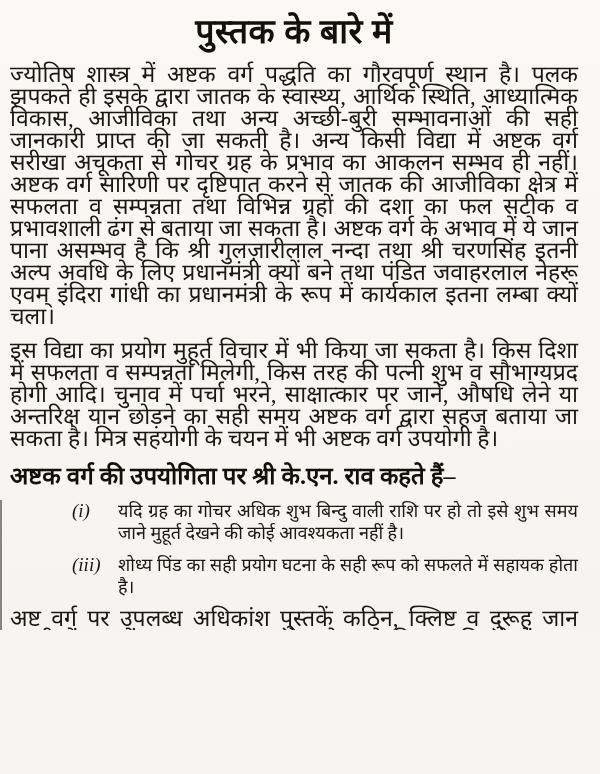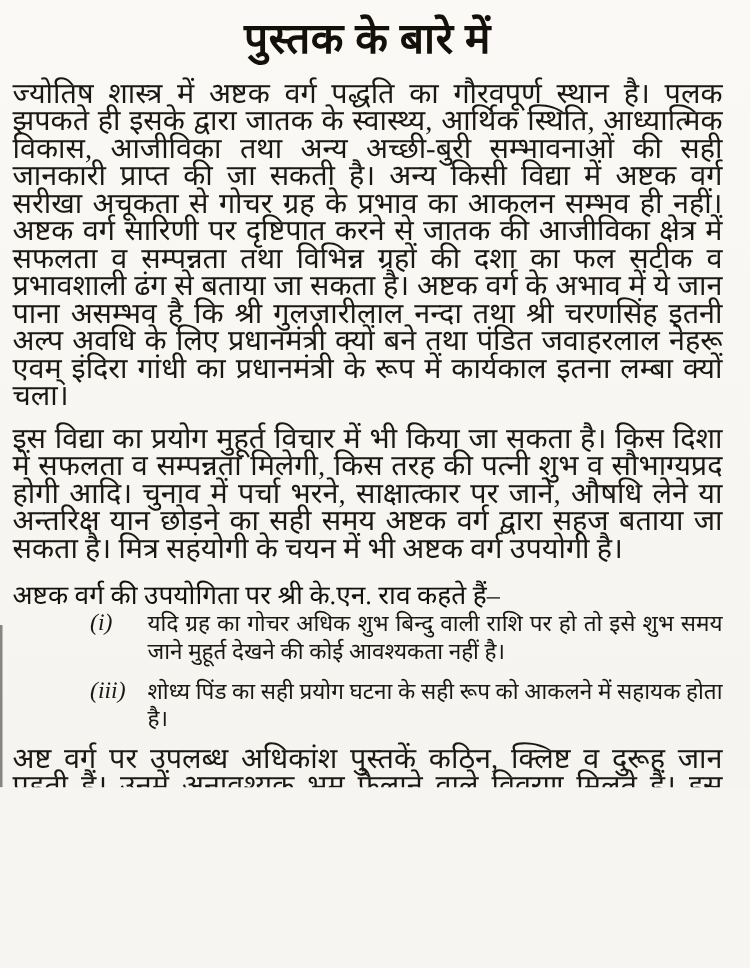--- a/index.html
+++ b/index.html
@@ -29,24 +29,24 @@
   }
   .body-par {
     margin: 0 0 12px 0;
     font-size: 23px;
     line-height: 22px;
     text-align: justify;
     text-justify: inter-word;
     color: #1b1813;
   }
   .section-heading {
-    margin: 14px 0 0 0;
-    font-size: 21px;
+    margin: 14px 0 12px 0;
+    font-size: 24px;
     line-height: 24px;
-    font-weight: 400;
+    font-weight: 700;
     color: #12100b;
   }
   .qlist {
     margin: 0 0 6px 0;
     padding-left: 62px;
   }
   .qitem {
     display: flex;
     align-items: flex-start;
     margin-bottom: 10px;
@@ -94,21 +94,21 @@
 
   <h2 class="section-heading">अष्टक वर्ग की उपयोगिता पर श्री के.एन. राव कहते हैं–</h2>
 
   <div class="qlist">
     <div class="qitem">
       <span class="qmarker">(i)</span>
       <div class="qtext">यदि ग्रह का गोचर अधिक शुभ बिन्दु वाली राशि पर हो तो इसे शुभ समय जाने मुहूर्त देखने की कोई आवश्यकता नहीं है।</div>
     </div>
     <div class="qitem">
       <span class="qmarker">(iii)</span>
-      <div class="qtext">शोध्य पिंड का सही प्रयोग घटना के सही रूप को आकलने में सहायक होता है।</div>
+      <div class="qtext">शोध्य पिंड का सही प्रयोग घटना के सही रूप को सफलते में सहायक होता है।</div>
     </div>
   </div>
 
   <p class="body-par closing">अष्ट वर्ग पर उपलब्ध अधिकांश पुस्तकें कठिन, क्लिष्ट व दुरूह जान पड़ती हैं। उनमें अनावश्यक भ्रम फैलाने वाले विवरण मिलते हैं। इस पुस्तक में अष्टक वर्ग सारिणी तैयार करने की विधि को सुगम व सहज तरीके से प्रस्तुत किया गया है। फल कथन में अष्टक वर्ग के प्रयोग पर रोचक चर्चा हुई है। अनेक उदाहरणों द्वारा अष्टक वर्ग में उपयोग को बताया गया है। इस दृष्टि से ये बात को दोहराने की जरूरत नहीं कि अष्टक वर्ग के प्रयोग से फल कथन में अचूकता आती है।</p>
 
   <div class="scan-edge"></div>
 
 </div>
 
 </body></html>

